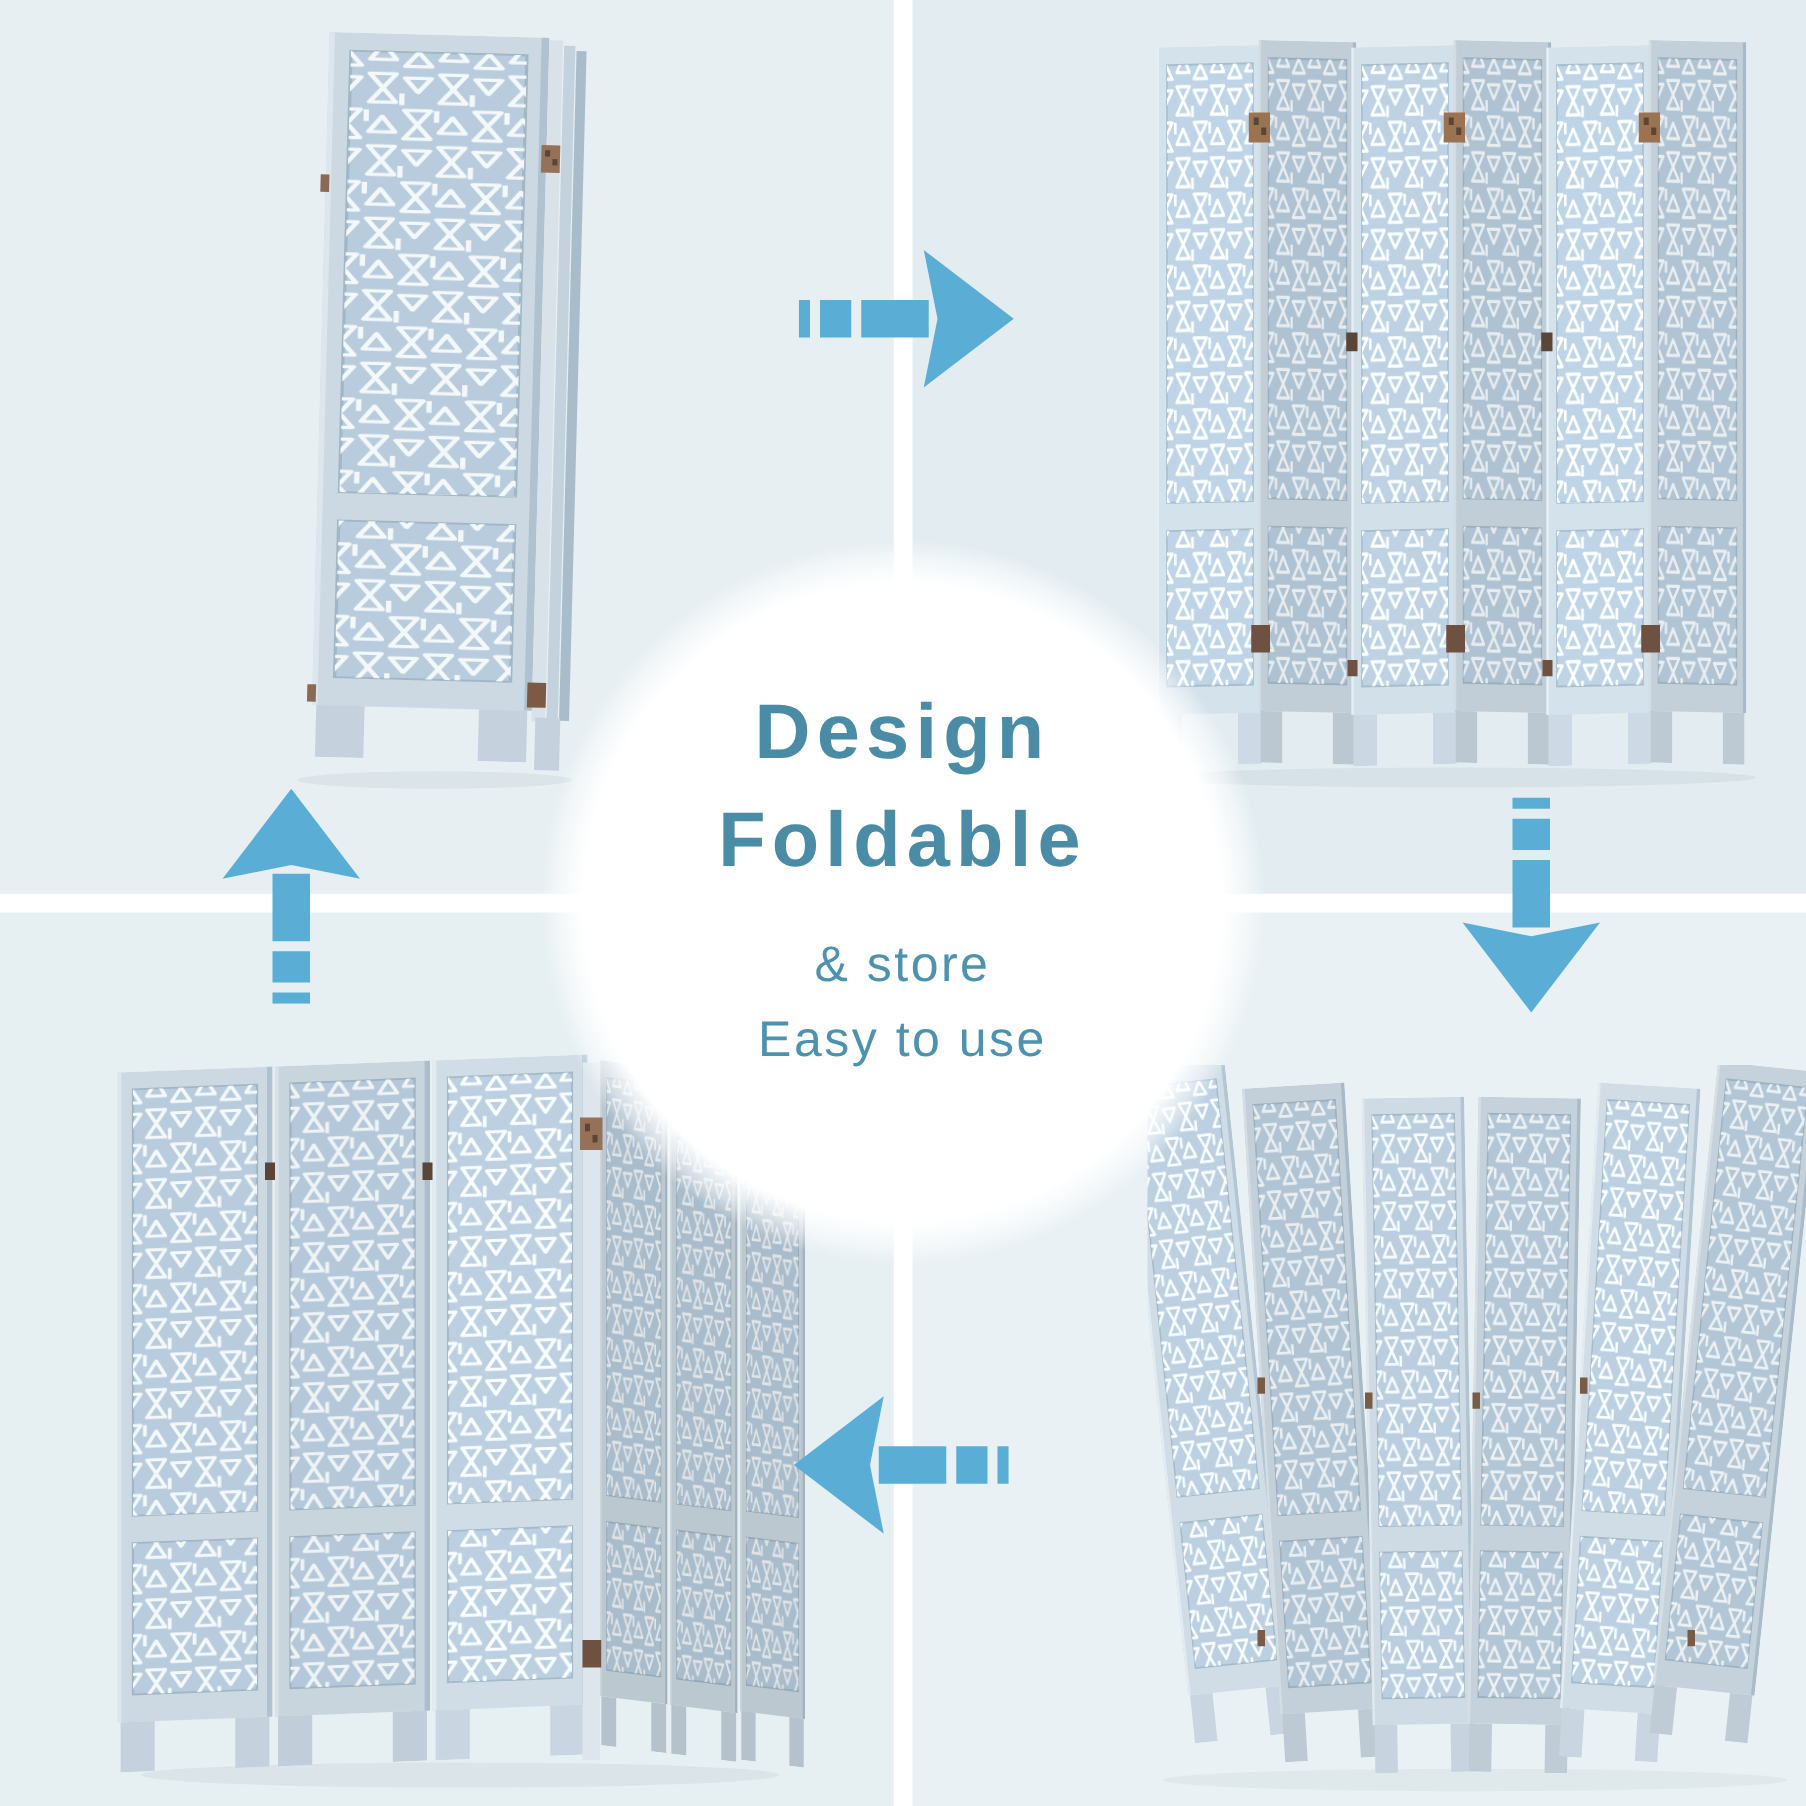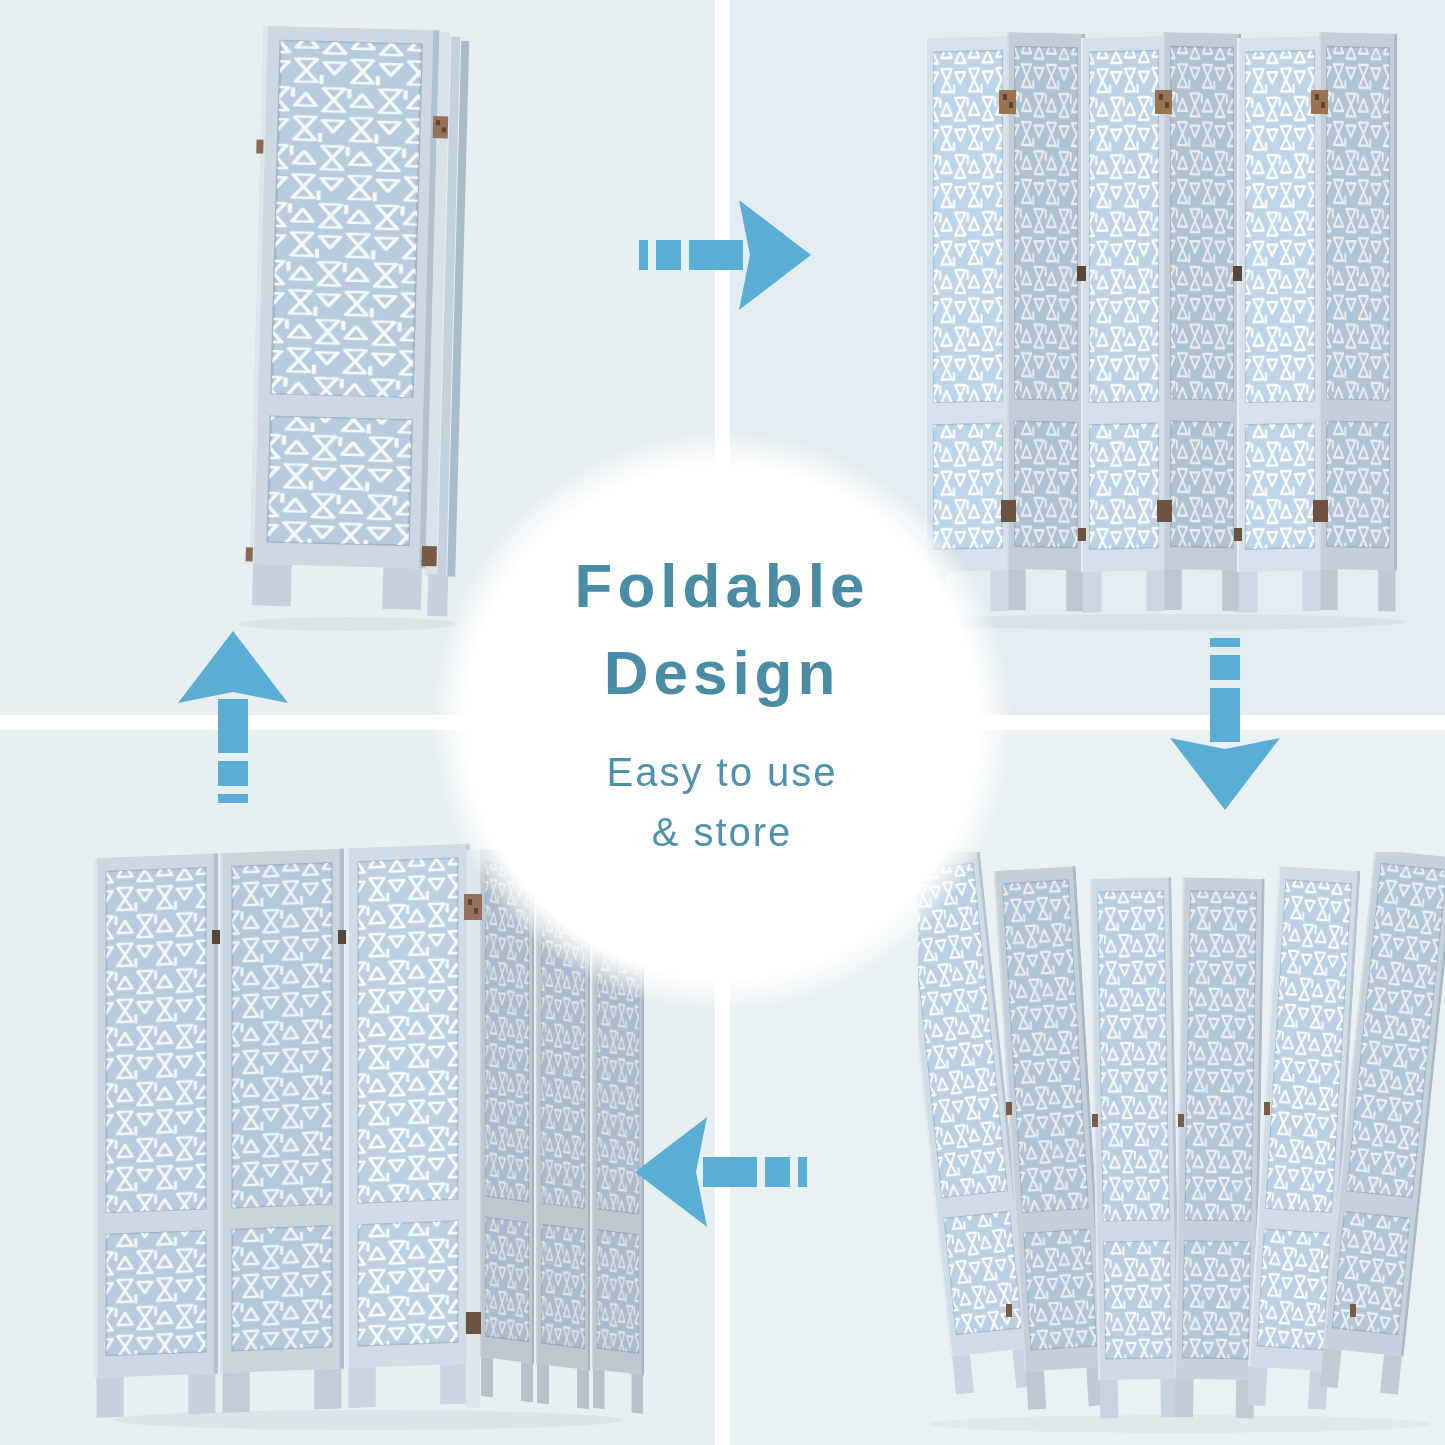--- a/index.html
+++ b/index.html
@@ -204,26 +204,26 @@
       <rect x="174" y="262" width="6" height="13"></rect>
       <rect x="260" y="262" width="6" height="13"></rect>
       <rect x="346" y="250" width="6" height="13"></rect>
       <rect x="88" y="452" width="6" height="13"></rect>
       <rect x="432" y="452" width="6" height="13"></rect>
     </g>
   </svg>
 
   <div class="badge">
     <div class="title-block">
+      <div class="title">Design</div>
       <div class="title">Foldable</div>
-      <div class="title">Design</div>
     </div>
     <div class="subtitle-block">
+      <div class="subtitle">&amp; store</div>
       <div class="subtitle">Easy to use</div>
-      <div class="subtitle">&amp; store</div>
     </div>
   </div>
 
   <svg class="arrow right" viewBox="0 0 176 124">
       <use href="#arrowSym"></use>
     </svg>
   <svg class="arrow down" viewBox="0 0 176 124">
       <use href="#arrowSym"></use>
     </svg>
   <svg class="arrow left" viewBox="0 0 176 124">

